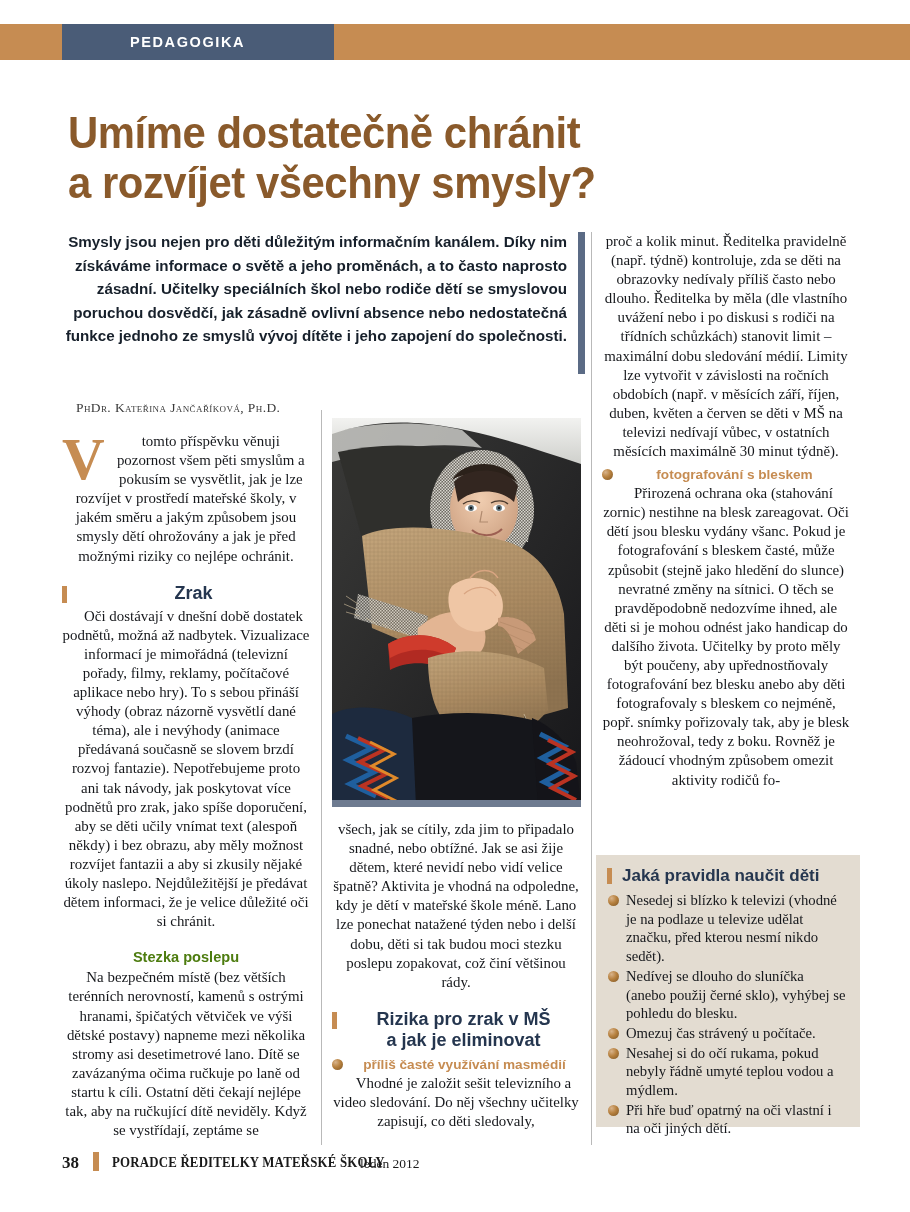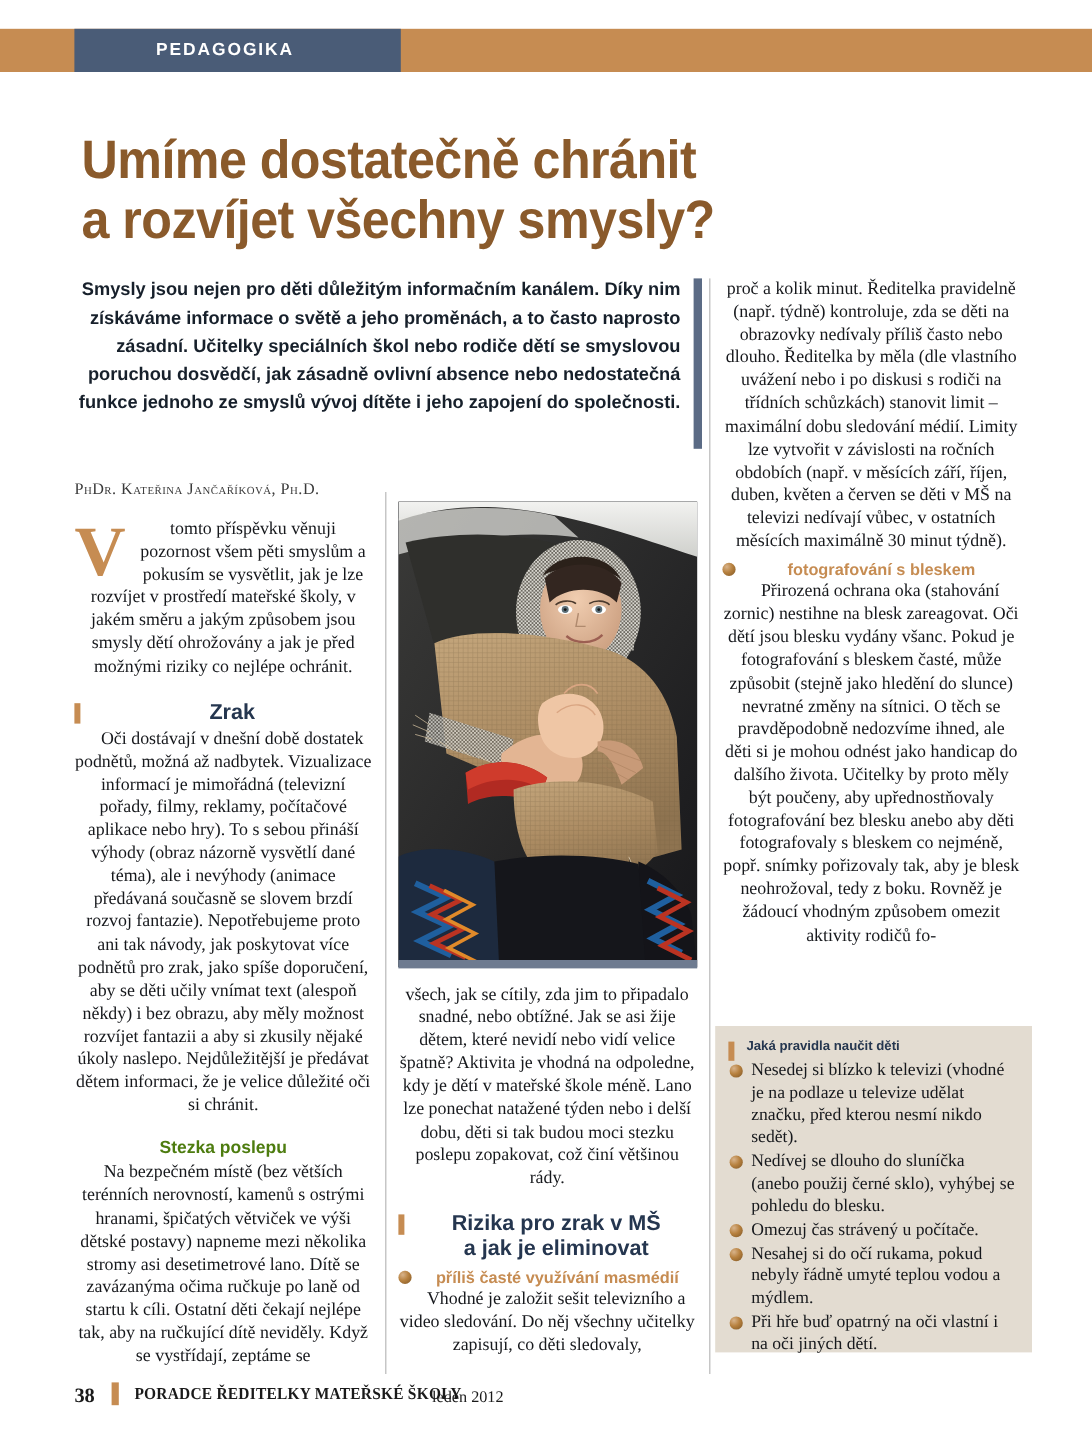--- a/index.html
+++ b/index.html
@@ -82,21 +82,21 @@
     position: absolute;
     width: 1px;
     background: #b9b9b9;
   }
   .vrule-1 { left: 321px; top: 410px; height: 735px; }
   .vrule-2 { left: 591px; top: 232px; height: 913px; }
 
   
   .byline {
     position: absolute;
-    left: 62px; top: 400px;
+    left: 76px; top: 400px;
     width: 250px;
     font-family: "Liberation Serif", serif;
     font-size: 13.5px;
     color: #3a3a3a;
     letter-spacing: 0.4px;
     font-variant: small-caps;
   }
 
   
   .col {
@@ -191,21 +191,21 @@
     position: absolute;
     left: 596px; top: 855px;
     width: 264px; height: 272px;
     background: #e3dcd1;
     padding: 11px 13px 0 11px;
     box-sizing: border-box;
   }
   .tipbox-head {
     font-family: "Liberation Sans", sans-serif;
     font-weight: bold;
-    font-size: 11px;
+    font-size: 17px;
     color: #25364f;
     position: relative;
     padding-left: 15px;
     margin-bottom: 5px;
   }
   .tipbox-head::before {
     content: "";
     position: absolute;
     left: 0; top: 2px;
     width: 5px; height: 16px;

